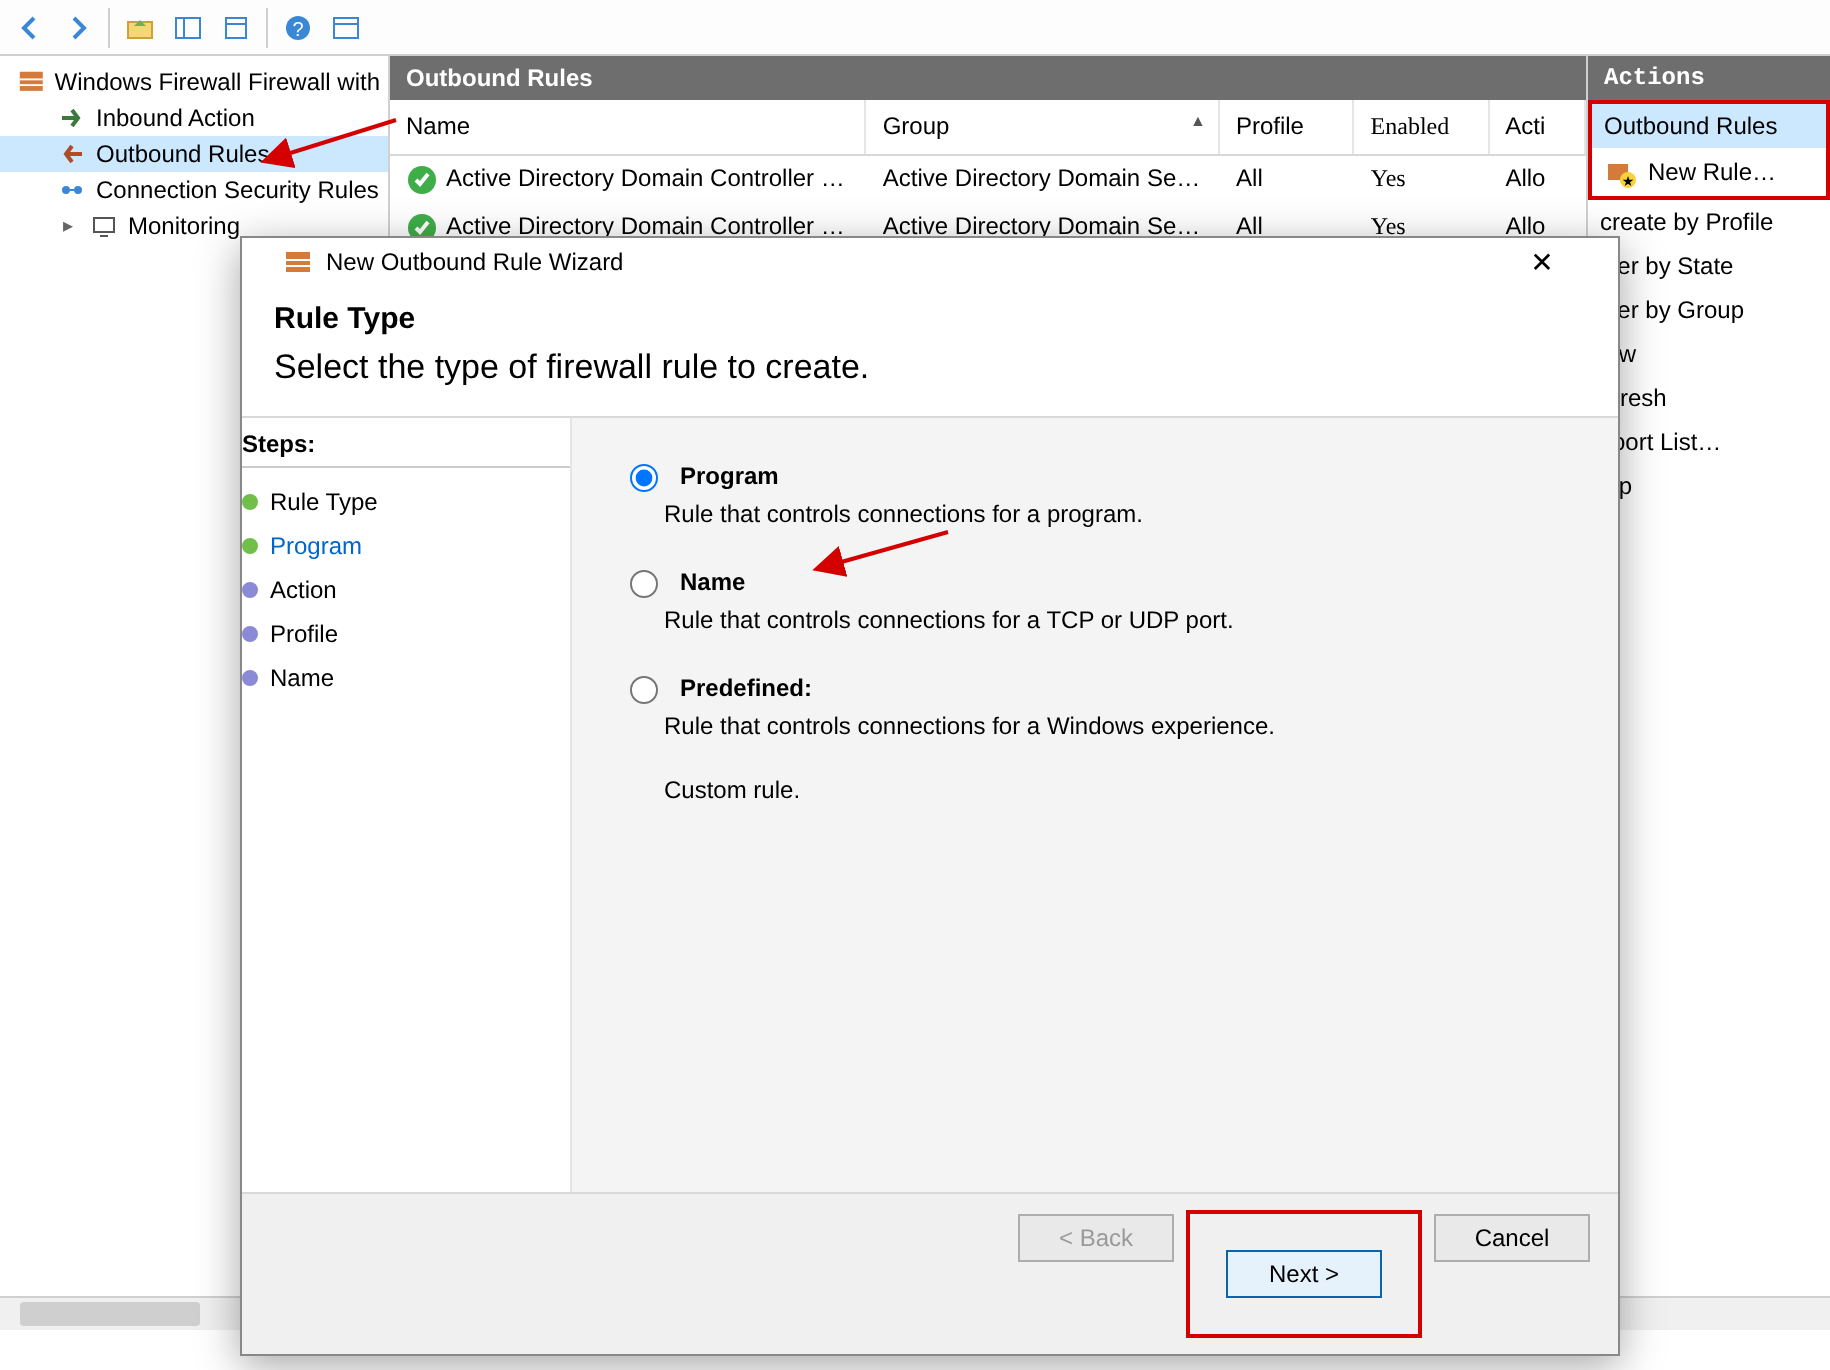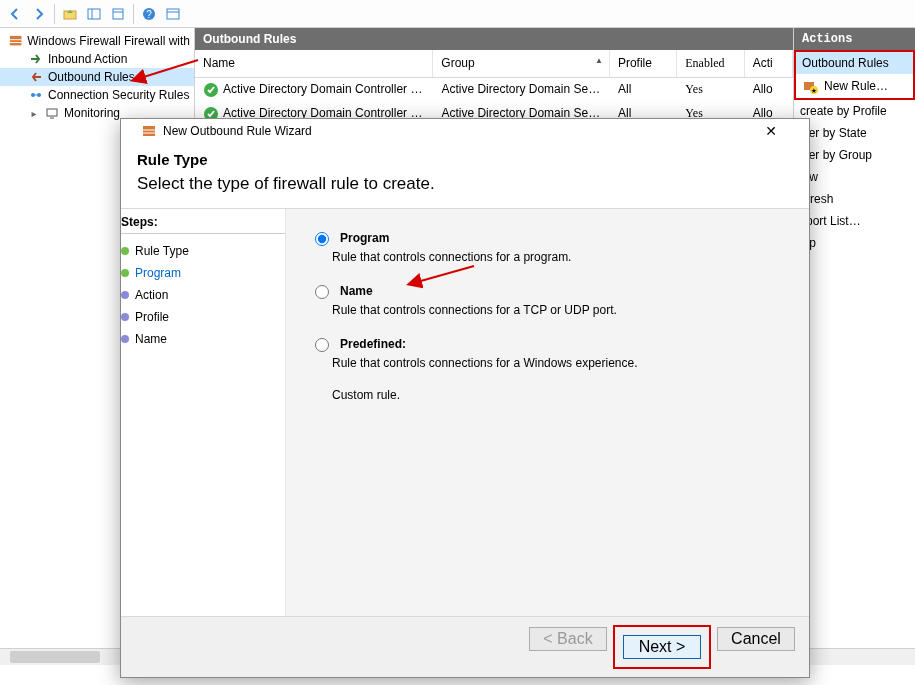--- a/index.html
+++ b/index.html
@@ -190,27 +190,27 @@
     background:#f0f0f0;
     border-top:1px solid #d9d9d9;
     padding:10px 14px;
     display:flex;
     justify-content:flex-end;
     gap:8px;
   }
   .dlg-buttons button {
     width:78px;
     height:24px;
-    font-size:16px;
+    font-size:12px;
     background:#e9e9e9;
     border:1px solid #adadad;
   }
   .dlg-buttons button:disabled { color:#9a9a9a; background:#e9e9e9;}
   .dlg-buttons .next { border:1px solid #0a64ad; background:#e5f1fb;}
-  .next-highlight { outline:2px solid #d40000; padding:8px;}
+  .next-highlight { outline:2px solid #d40000; padding:18px;}
 
   
   .arrow { position:absolute; pointer-events:none; }
   .arrow svg { overflow:visible; }
 </style>
 </head>
 <body>
 
 <div class="toolbar">
   <span class="tb-btn">

